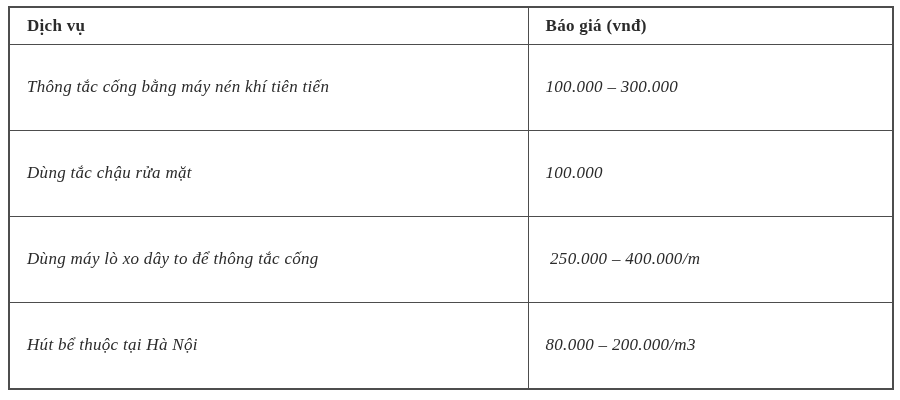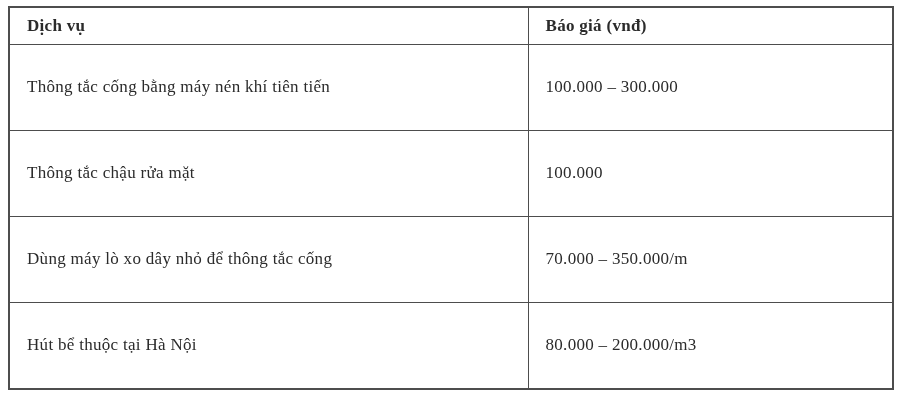--- a/index.html
+++ b/index.html
@@ -41,20 +41,21 @@
     overflow: hidden;
     letter-spacing: 0.3px;
   }
   table.price-table thead th {
     font-weight: bold;
     height: 36px;
   }
   table.price-table tbody td {
     font-weight: normal;
     height: 38px;
+    font-style: italic;
   }
 </style>
 </head>
 <body>
 
 <div class="page">
   <table class="price-table">
     <colgroup>
       <col class="col-service">
       <col class="col-price">
@@ -68,30 +69,30 @@
     <tbody id="table-body">
   <tr>
     <td>Thông tắc cống bằng máy nén khí tiên tiến</td>
     <td>100.000 – 300.000</td>
   </tr>
 
 
 
 
   <tr>
-    <td>Thông tắc chậu rửa mặt</td>
+    <td>Dùng tắc chậu rửa mặt</td>
     <td>100.000</td>
   </tr>
 
 
+
   <tr>
-    <td>Dùng máy lò xo dây nhỏ để thông tắc cống</td>
-    <td>70.000 – 350.000/m</td>
+    <td>Dùng máy lò xo dây to để thông tắc cống</td>
+    <td> 250.000 – 400.000/m</td>
   </tr>
-
 
   <tr>
     <td>Hút bể thuộc tại Hà Nội</td>
     <td>80.000 – 200.000/m3</td>
   </tr>
 </tbody>
   </table>
 </div>
 
 </body></html>

